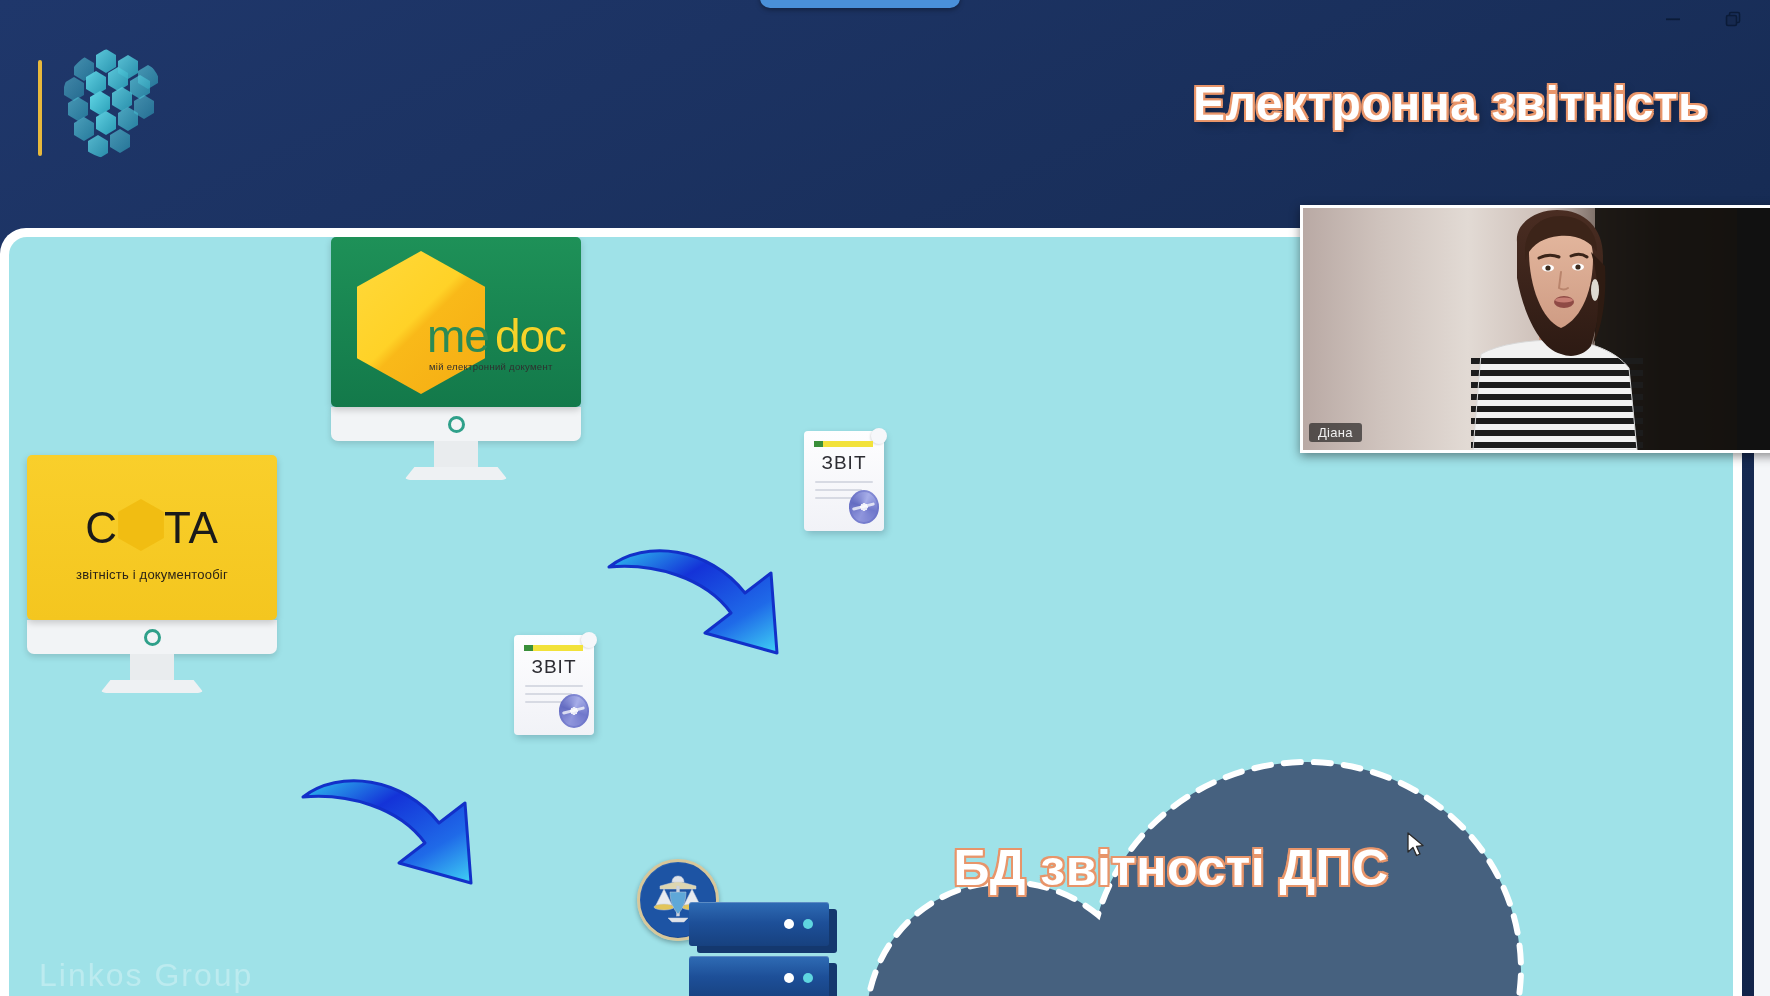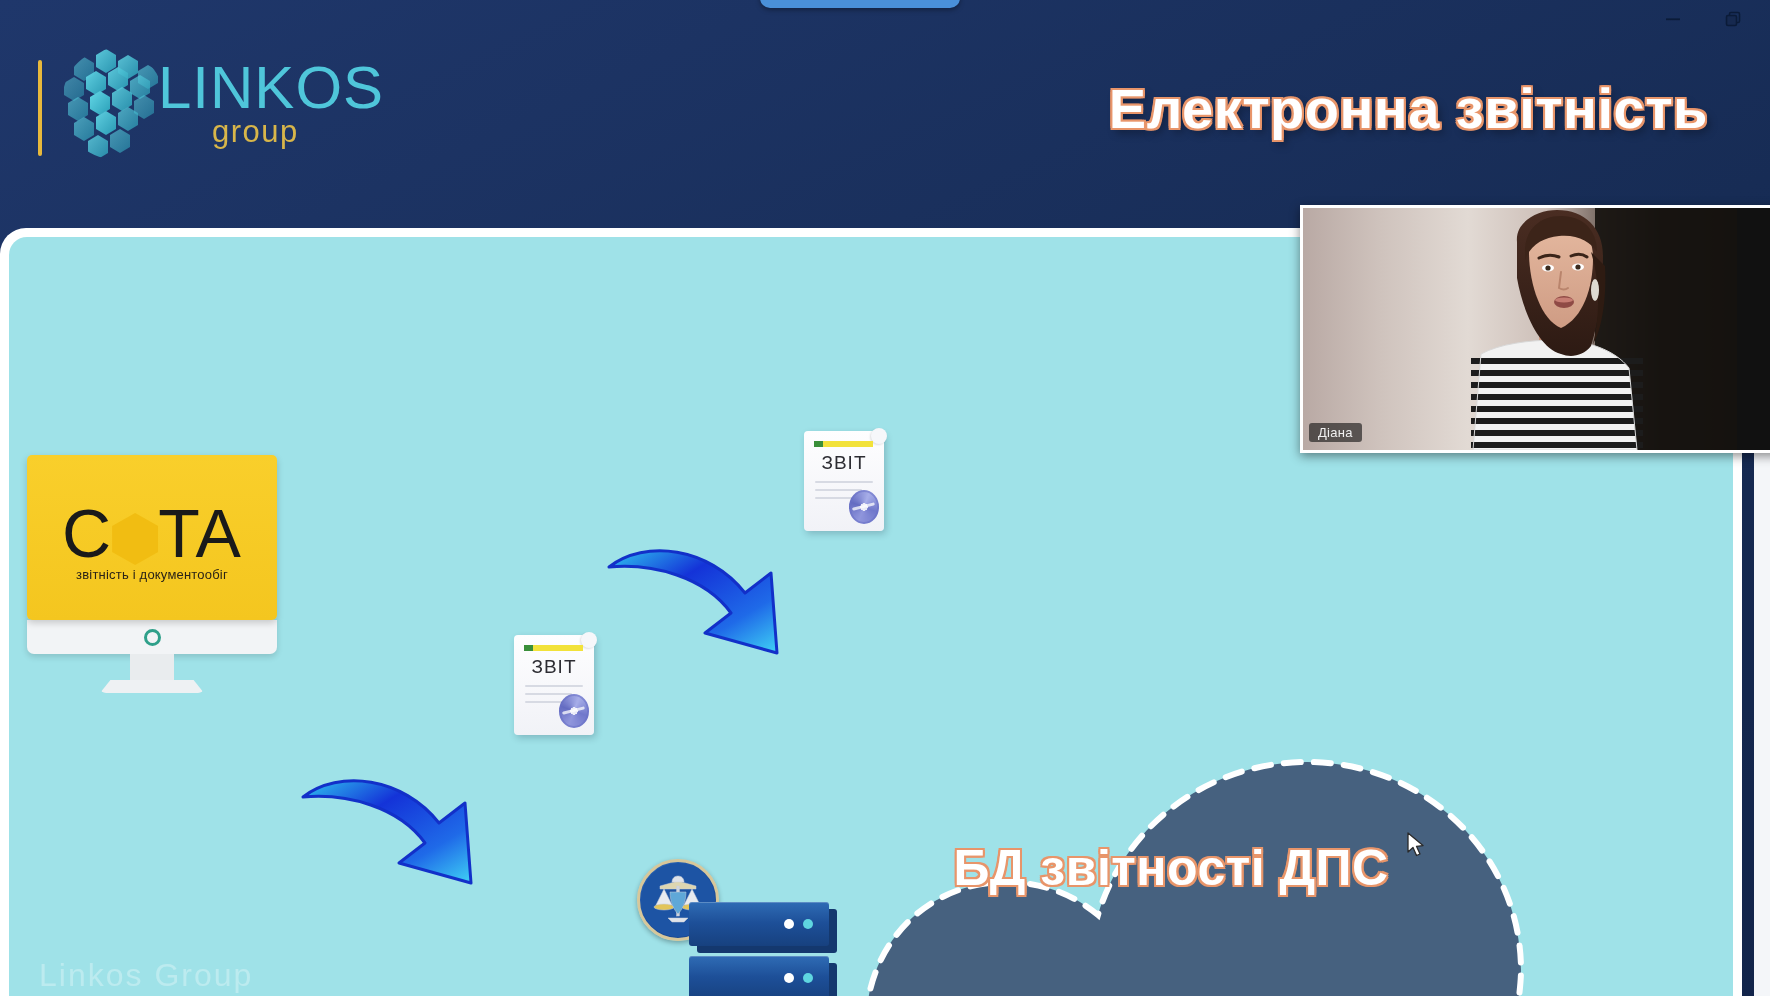--- a/index.html
+++ b/index.html
@@ -60,21 +60,21 @@
     font-family: "Liberation Sans", sans-serif;
   }
   #logo-sub {
     font-size: 31px; color: #d8b64a; letter-spacing: 1.5px;
     margin-top: -2px; margin-left: 54px; font-family: "Liberation Sans", sans-serif;
   }
 
   
   #slide-title {
     position: absolute; right: 62px; top: 76px;
-    font-size: 56px; font-weight: bold; color: #ffffff;
+    font-size: 48px; font-weight: bold; color: #ffffff;
     letter-spacing: .5px;
     text-shadow:
       2px 0 0 #e8956a, -2px 0 0 #e8956a, 0 2px 0 #e8956a, 0 -2px 0 #e8956a,
       2px 2px 0 #e8956a, -2px 2px 0 #e8956a, 2px -2px 0 #e8956a, -2px -2px 0 #e8956a,
       4px 5px 8px rgba(0,0,0,.35);
     white-space: nowrap;
   }
 
   
   #slide-frame {
@@ -145,21 +145,21 @@
     font-size: 9.5px; color: #2f2f2f; letter-spacing: .3px; white-space: nowrap;
   }
 
   
   #cota-screen {
     width: 250px; height: 165px;
     background: linear-gradient(180deg,#f9cf2b 0%, #f4c61f 100%);
   }
   #cota-word {
     position: absolute; left: 50%; top: 44px; transform: translateX(-50%);
-    font-size: 68px; letter-spacing: 1px; color: #1a1a1a;
+    font-size: 44px; letter-spacing: 1px; color: #1a1a1a;
     font-weight: 300; line-height: 1; white-space: nowrap;
     font-family: "Liberation Sans", sans-serif;
   }
   #cota-hexo {
     display: inline-block; width: 46px; height: 52px;
     vertical-align: -8px; position: relative;
   }
   #cota-hexo::before {
     content: ""; position: absolute; inset: 0;
     background: #f1bd12;
@@ -347,24 +347,20 @@
               <polygon points="14,76 24,70 34,76 34,88 24,94 14,88" opacity=".65"></polygon>
               <polygon points="36,70 46,64 56,70 56,82 46,88 36,82" opacity=".95"></polygon>
               <polygon points="58,66 68,60 78,66 78,78 68,84 58,78" opacity=".7"></polygon>
               <polygon points="28,94 38,88 48,94 48,106 38,112 28,106" opacity=".8"></polygon>
               <polygon points="50,88 60,82 70,88 70,100 60,106 50,100" opacity=".6"></polygon>
             </g>
           </g>
         </svg>
       </div>
 
-      <div id="logo-text-wrap">
-        <div id="logo-word">LINKOS</div>
-        <div id="logo-sub">group</div>
-      </div>
     </div>
 
     <div id="slide-title">Електронна звітність</div>
   </div>
 
   <div id="slide-frame">
     <div id="slide-canvas">
 
       <div id="cloud">
         <svg width="1048" height="750" viewBox="0 0 1048 750" style="position:absolute;left:0;top:0;">
@@ -418,20 +414,34 @@
             </div>
           </div>
 
         </div>
 
         <div id="cloud-text">
           <div>БД звітності ДПС</div>
         </div>
       </div>
 
+      <div class="monitor" id="medoc-monitor" style="left:322px;top:0px;">
+        <div class="screen" id="medoc-screen">
+          <div id="medoc-hex"></div>
+          <div id="medoc-word">
+            <span class="me">me</span><span class="doc">doc</span>
+          </div>
+          <div id="medoc-tag">мій електронний документ</div>
+        </div>
+        <div class="chin">
+          <div class="dot"></div>
+        </div>
+        <div class="neck"></div>
+        <div class="base"></div>
+      </div>
 
       <div class="monitor" id="cota-monitor" style="left:18px;top:218px;">
         <div class="screen" id="cota-screen">
           <div id="cota-word"><span>C</span><span id="cota-hexo"></span><span>TA</span></div>
           <div id="cota-tag">звітність і документообіг</div>
         </div>
         <div class="chin">
           <div class="dot"></div>
         </div>
         <div class="neck"></div>

